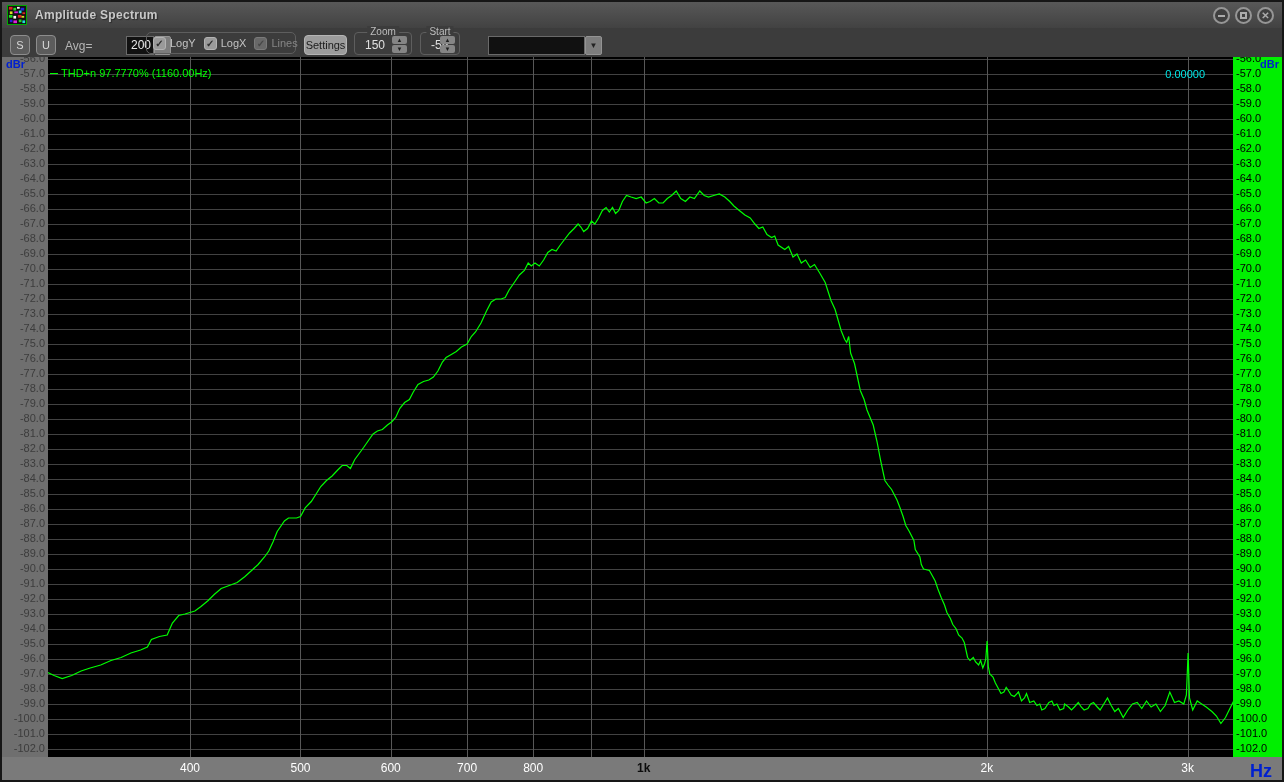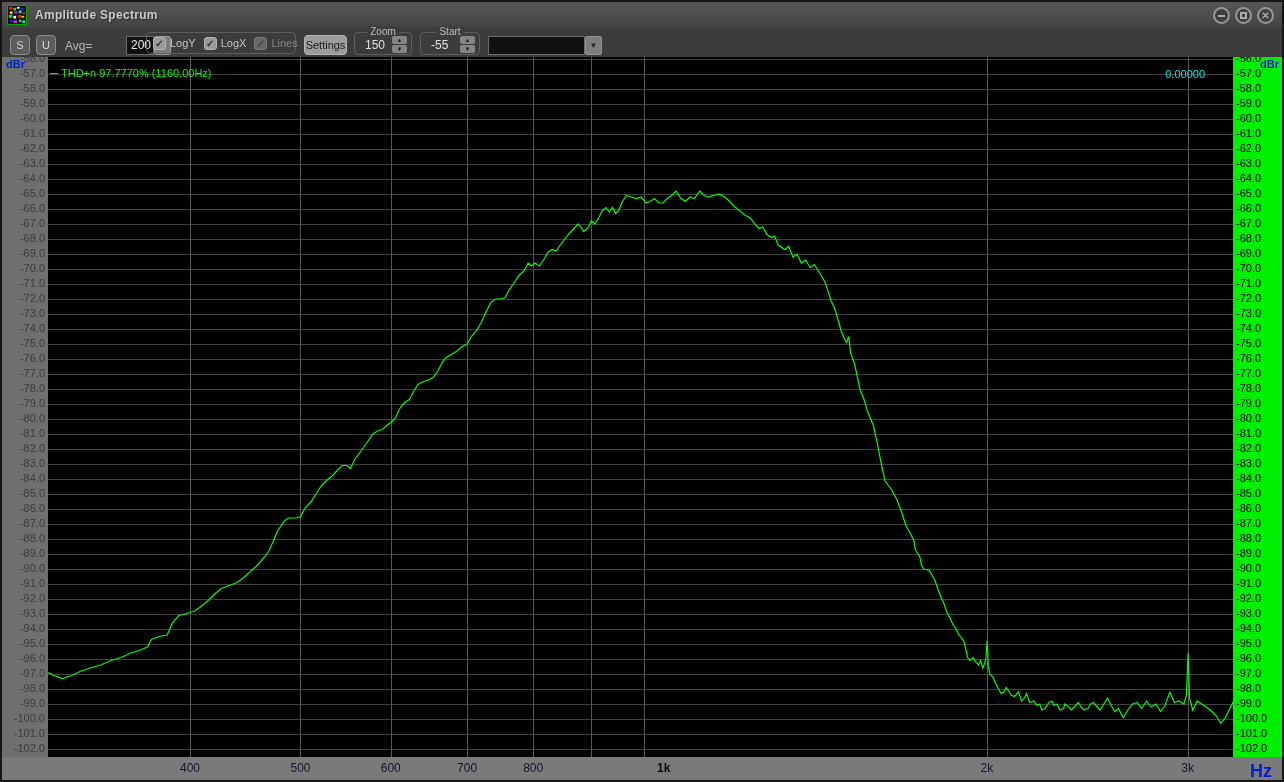--- a/index.html
+++ b/index.html
@@ -44,35 +44,35 @@
   .cb.disabled .cb-label { color:#868686; }
   #btn-settings { left:302px; width:43px; background:#9c9c9c; border:1px solid #b5b5b5; color:#1c1c1c; }
   .spin-group { position:absolute; top:4px; height:23px; border:1px solid #5e5e5e; border-radius:4px; }
   .spin-group .glabel { position:absolute; top:-7px; left:50%; transform:translateX(-50%);
     background:#3c3c3c; padding:0 3px; font-size:10px; color:#bdbdbd; }
   .spin-group .gvalue { position:absolute; left:10px; top:5px; font-size:12px; color:#e0e0e0; }
   .spinner { position:absolute; right:4px; top:3px; display:flex; flex-direction:column; gap:1px; }
   .spin-btn { width:15px; height:8px; background:#858585; border-radius:2px; color:#1f1f1f;
     font-size:6px; line-height:8px; text-align:center; }
   #zoom-group  { left:352px; width:58px; }
-  #start-group { left:418px; width:60px; }
+  #start-group { left:418px; width:40px; }
 
   
   #left-axis  { position:absolute; top:57px; left:2px;  width:46px; height:700px; background:#6f6f6f; overflow:hidden; z-index:5;}
   #right-axis { position:absolute; top:57px; left:1233px; width:49px; height:700px; background:#00ef00; overflow:hidden; z-index:5;}
   #bottom-axis{ position:absolute; top:757px; left:2px; right:2px; height:23px; background:#7a7a7a; z-index:6;}
   #plot { position:absolute; top:57px; left:48px; width:1185px; height:700px; background:#000; overflow:hidden; }
   .ytick { position:absolute; font-size:11px; }
   #left-axis .ytick { right:3px; color:#3c3c3c; }
   #right-axis .ytick { left:3px; color:#000; }
   .unit { position:absolute; font-size:11px; font-weight:bold; color:#0020d0; }
   #dbr-left { top:1px; left:4px; }
   #dbr-right { top:1px; right:3px; }
   #hz-label { position:absolute; right:10px; top:4px; font-size:18px; font-weight:bold; color:#0020d0; }
-  .xtick { position:absolute; top:4px; transform:translateX(-50%); font-size:12px; color:#0f172a; }
+  .xtick { position:absolute; top:4px; transform:translateX(-50%); font-size:12px; color:#ffffff; }
   .xtick.bold { font-weight:bold; color:#0c0c0c; }
   #legend { position:absolute; left:2px; top:10px; font-size:11px; color:#00ff00; display:flex; align-items:center; gap:3px; z-index:4;}
   #legend .swatch { width:8px; height:1px; background:#00ff00; display:inline-block; }
   #cursor-readout { position:absolute; right:28px; top:11px; font-size:11px; color:#00e5e5; z-index:4;}
 </style>
 </head>
 <body>
 
 <div id="window">
 
@@ -327,19 +327,19 @@
       <span class="ytick" style="top: 685px;">-102.0</span>
     </div>
 
   <div id="bottom-axis">
     <span id="hz-label">Hz</span>
   <span class="xtick" style="left: 188px;">400</span>
       <span class="xtick" style="left: 298.477px; text-align: center;">500</span>
       <span class="xtick" style="left: 388.744px;">600</span>
       <span class="xtick" style="left: 465.063px;">700</span>
       <span class="xtick" style="left: 531.174px;">800</span>
-      <span class="xtick bold" style="left: 641.652px; margin-left: 20px;">1k</span>
+      <span class="xtick bold" style="left: 641.652px;">1k</span>
       <span class="xtick" style="left: 984.826px;">2k</span>
       <span class="xtick" style="left: 1185.57px;">3k</span>
     </div>
 
   <div id="frame"></div>
 </div>
 
 </body></html>

